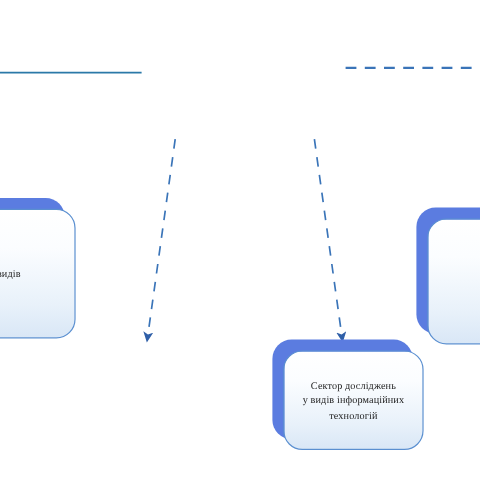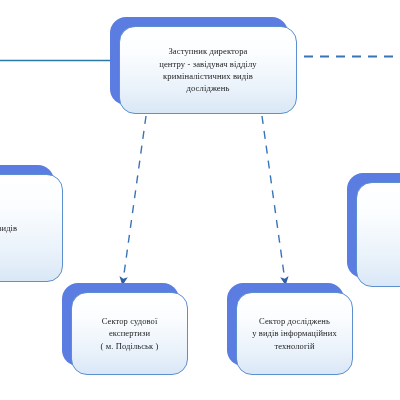--- a/index.html
+++ b/index.html
@@ -94,53 +94,36 @@
 
     <line x1="0" y1="60.5" x2="118" y2="60.5" stroke="#2b79a8" stroke-width="1.4"></line>
 
     <line x1="288" y1="56.5" x2="400" y2="56.5" stroke="#3a74b8" stroke-width="1.8" stroke-dasharray="9 7"></line>
 
     <line x1="146" y1="116" x2="123" y2="281" stroke="#3a74b8" stroke-width="1.4" stroke-dasharray="8 7" marker-end="url(#arrowhead)"></line>
 
     <line x1="262" y1="116" x2="285" y2="281" stroke="#3a74b8" stroke-width="1.4" stroke-dasharray="8 7" marker-end="url(#arrowhead)"></line>
   </svg>
 
-  <div class="node" id="node-top">
-    <div class="shadow"></div>
-    <div class="body">
-      <div class="label">Заступник директора
-центру - завідувач відділу
-криміналістичних видів
-досліджень</div>
-    </div>
-  </div>
 
   <div class="node" id="node-left-mid">
     <div class="shadow"></div>
     <div class="body">
       <div class="label">х видів
 </div>
     </div>
   </div>
 
   <div class="node" id="node-right-mid">
     <div class="shadow"></div>
     <div class="body">
       
     </div>
   </div>
 
-  <div class="node" id="node-bottom-left">
-    <div class="shadow"></div>
-    <div class="body">
-      <div class="label">Сектор судової
-експертизи
-( м. Подільськ )</div>
-    </div>
-  </div>
 
   <div class="node" id="node-bottom-right">
     <div class="shadow"></div>
     <div class="body">
       <div class="label">Сектор досліджень
 у видів інформаційних
 технологій</div>
     </div>
   </div>
 

